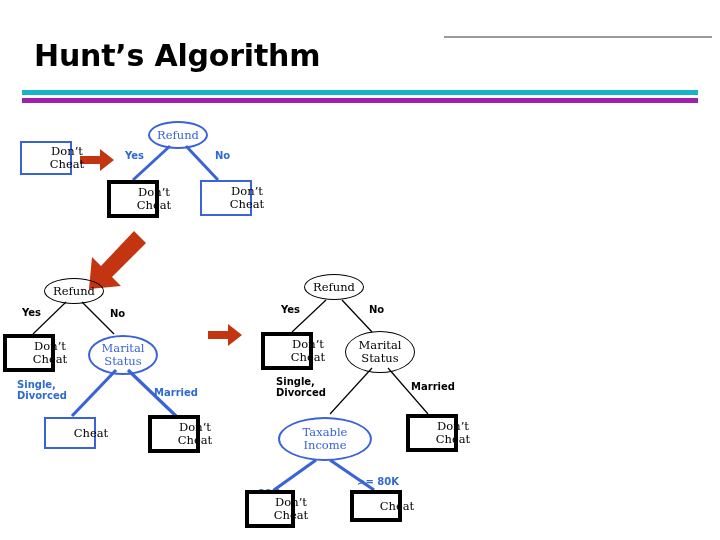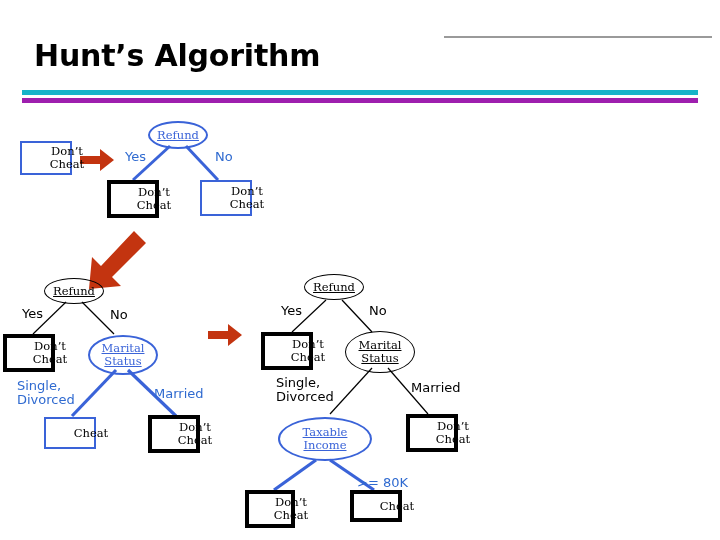--- a/index.html
+++ b/index.html
@@ -95,30 +95,29 @@
     border-radius: 50%;
     font-family: "DejaVu Serif", serif;
     font-size: 11.5px;
     text-align: center;
     line-height: 1.12;
     display: flex;
     flex-direction: column;
     align-items: center;
     justify-content: center;
     white-space: pre-line;
-    text-decoration: underline;
   }
   .ellipse.blue  { border: 2.5px solid #3a63d8; color: #3a63d8; background: transparent; }
   .ellipse.thin  { border: 1.2px solid #000000; color: #000000; background: transparent; }
 
   .elabel {
     position: absolute;
     font-family: "DejaVu Sans", sans-serif;
-    font-size: 13px;
-    font-weight: normal;
+    font-size: 10px;
+    font-weight: bold;
     white-space: pre-line;
     line-height: 1.1;
     text-align: center;
   }
   .elabel.blue  { color: #2f6ad0; }
   .elabel.black { color: #000000; }
 
   svg.edges {
     position: absolute;
     left: 0; top: 0;

